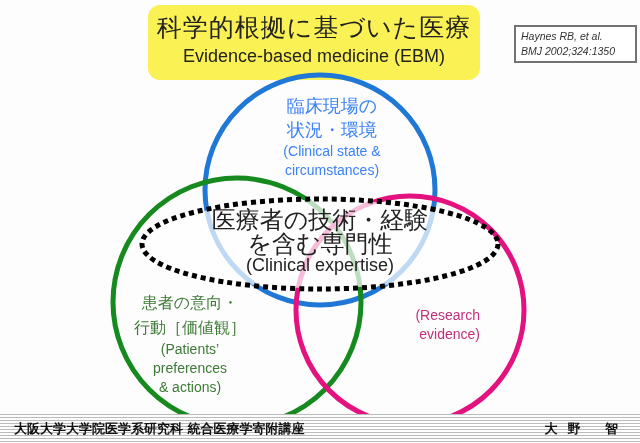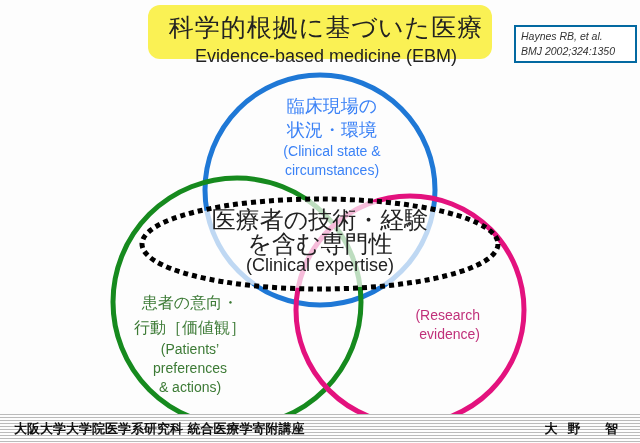--- a/index.html
+++ b/index.html
@@ -1,20 +1,20 @@
 <!DOCTYPE html>
 <html><head>
   <meta charset="utf-8">
   <style>
     html, body { margin:0; padding:0; }
     body { width:640px; height:443px; background:#fdfdfd; position:relative; overflow:hidden; font-family:"DejaVu Sans", sans-serif; }
-    .title-box { position:absolute; left:148px; top:5px; width:332px; height:54px; background:#faf154; border-radius:12px; text-align:center;padding-left:12px; }
+    .title-box { position:absolute; left:148px; top:5px; width:332px; height:75px; background:#faf154; border-radius:12px; text-align:center; }
     .title-jp { font-size:25px; color:#222; margin-top:6px; letter-spacing:1px; }
     .title-en { font-size:18px; color:#222; margin-top:2px; font-family:"Liberation Sans", sans-serif; }
-    .ref-box { position:absolute; left:514px; top:25px; width:114px; height:32px; border:2px solid #0369a1; background:#fff; font-family:"Liberation Sans", sans-serif; font-style:italic; font-size:10.5px; color:#333; padding:2px 0 0 5px; line-height:15px; box-sizing:content-box; }
+    .ref-box { position:absolute; left:514px; top:25px; width:114px; height:32px; border:2px solid #737373; background:#fff; font-family:"Liberation Sans", sans-serif; font-style:italic; font-size:10.5px; color:#333; padding:2px 0 0 5px; line-height:15px; box-sizing:content-box; }
     svg.venn { position:absolute; left:0; top:0; }
     .lbl { position:absolute; text-align:center; }
     .blue-lbl { left:232px; top:94px; width:200px; color:#3b82f6; }
     .blue-lbl .jp { font-size:18px; line-height:24px; }
     .blue-lbl .en { font-size:14px; line-height:19px; font-family:"Liberation Sans", sans-serif; }
     .mid-lbl { left:180px; top:208px; width:280px; color:#222; }
     .mid-lbl .jp { font-size:24px; line-height:24px; }
     .mid-lbl .en { font-size:18px; line-height:18px; font-family:"Liberation Sans", sans-serif; }
     .green-lbl { left:100px; top:290px; width:180px; color:#3c7a35; }
     .green-lbl .jp { font-size:16px; line-height:25px; }

